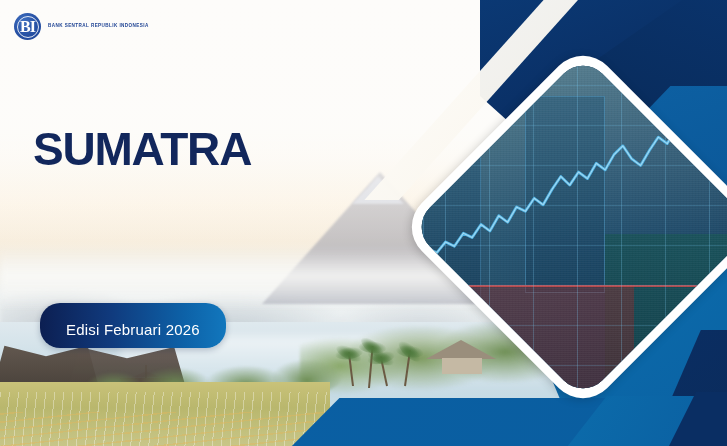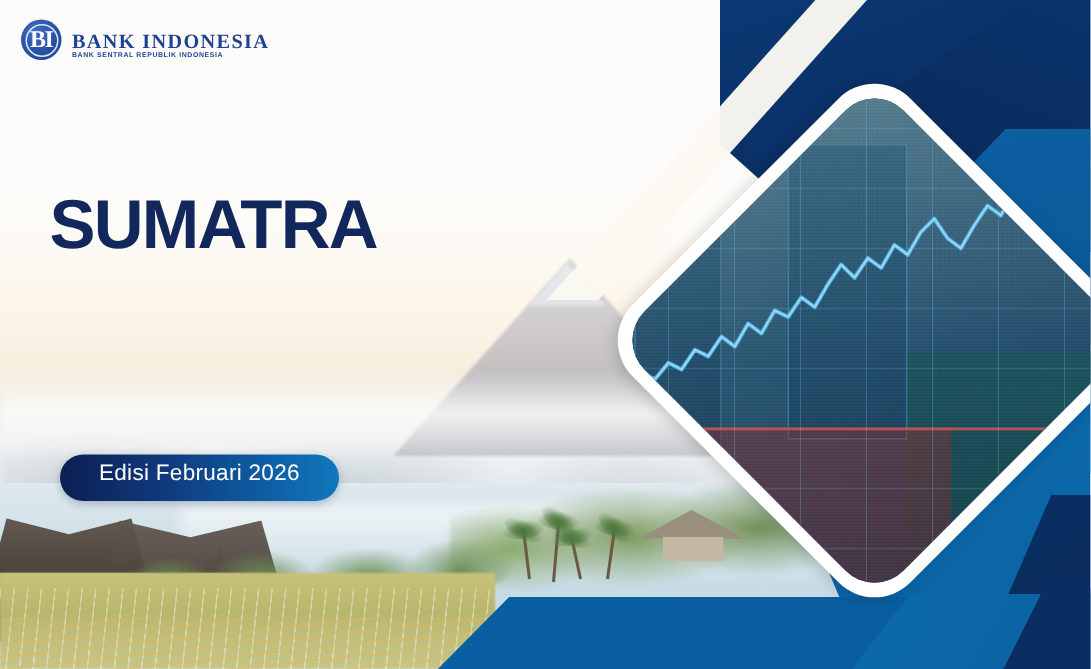--- a/index.html
+++ b/index.html
@@ -279,21 +279,21 @@
     position:absolute; inset:0; opacity:.22;
     background:
       repeating-linear-gradient(0deg, rgba(255,255,255,.14) 0 1px, rgba(0,0,0,0) 1px 2px),
       repeating-linear-gradient(90deg, rgba(0,0,0,.12) 0 1px, rgba(0,0,0,0) 1px 3px);
   }
   .dm-chart{ position:absolute; inset:0; }
 
   
   .logo{
     position:absolute; left:14px; top:13px;
-    display:flex; align-items:flex-end; gap:7px;
+    display:flex; align-items:center; gap:7px;
   }
   .logo-mark{
     width:27px; height:27px; border-radius:50%;
     background:radial-gradient(circle at 36% 30%, #3f6fc0 0%, #2a55a8 45%, #1d4293 100%);
     display:flex; align-items:center; justify-content:center;
     position:relative; flex:0 0 auto;
   }
   .logo-mark::after{
     content:""; position:absolute; inset:2.5px; border-radius:50%;
     border:1.2px solid rgba(255,255,255,.85);
@@ -332,21 +332,21 @@
   .headline h1 span{ display:block; }
   .tagline{
     position:absolute; left:36px; top:276px;
     font-size:17.5px;
     color:#1c3461;
     letter-spacing:.1px;
     z-index:6;
   }
   .badge{
     position:absolute; left:40px; top:303px;
-    padding:4px 26px 10px 26px;
+    padding:18px 26px 10px 26px;
     border-radius:20px;
     background:linear-gradient(90deg,#0c1f52 0%, #103a7d 38%, #0d62a8 78%, #1277bd 100%);
     color:#ffffff;
     font-size:15px;
     letter-spacing:.2px;
     z-index:6;
     box-shadow:0 2px 6px rgba(10,30,70,.25);
   }
 </style>
 </head>
@@ -431,21 +431,20 @@
         <div class="dm-noise"></div>
       </div>
     </div>
   </div>
 
   <div class="logo">
     <div class="logo-mark">
       <span class="logo-bi">BI</span>
     </div>
     <div class="logo-txt">
-      <div class="logo-name">BANK INDONESIA</div>
       <div class="logo-sub">BANK SENTRAL REPUBLIK INDONESIA</div>
     </div>
   </div>
 
   <div class="headline">
     <h1>
       <span>SUMATRA</span>
     </h1>
   </div>
 

